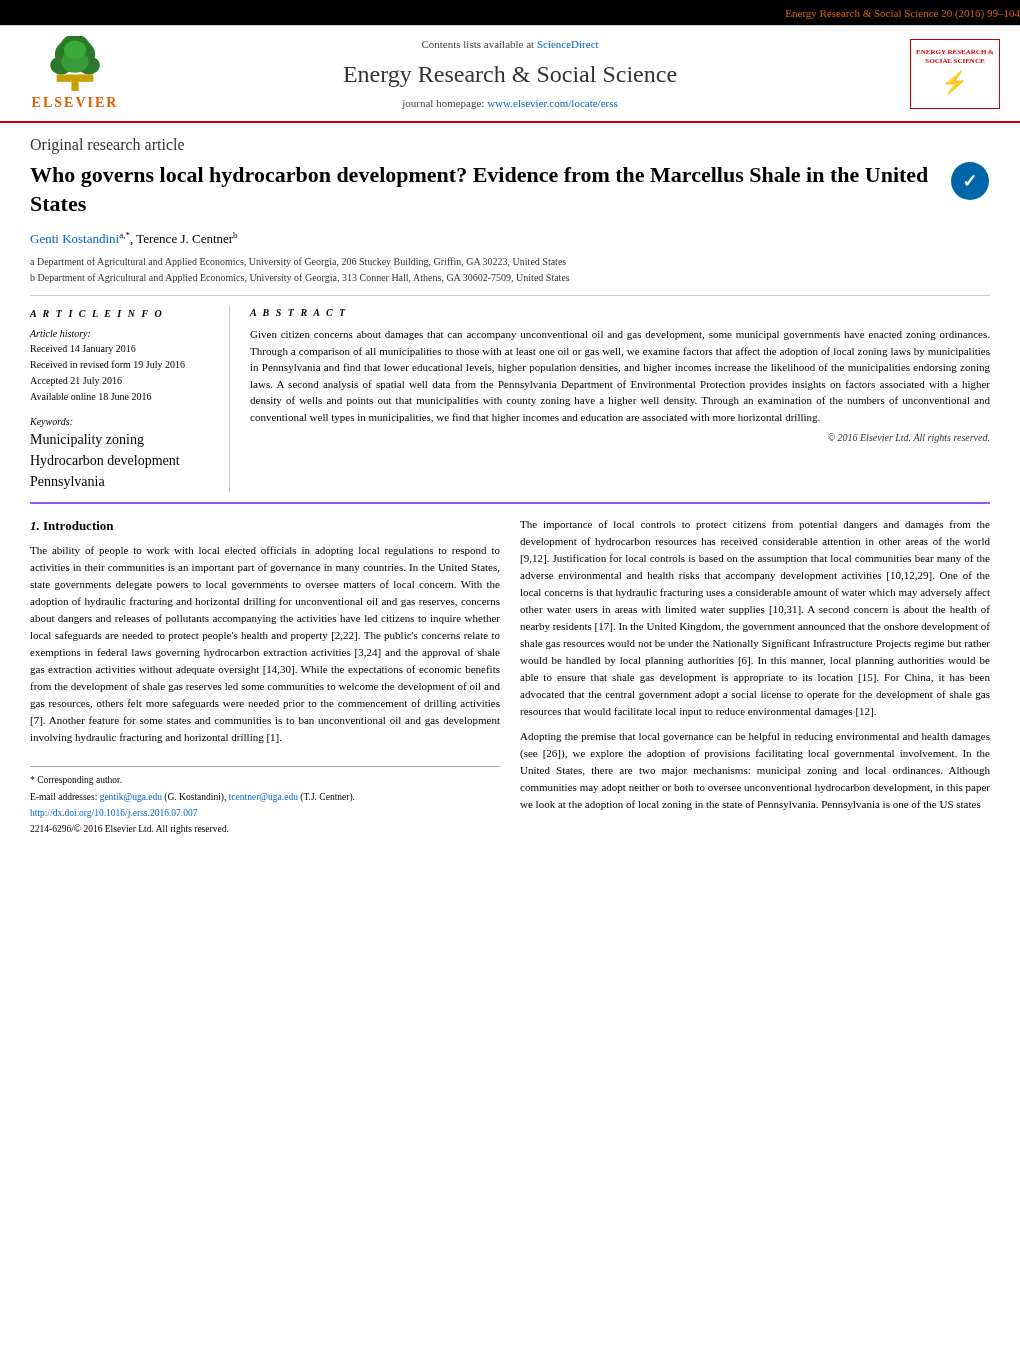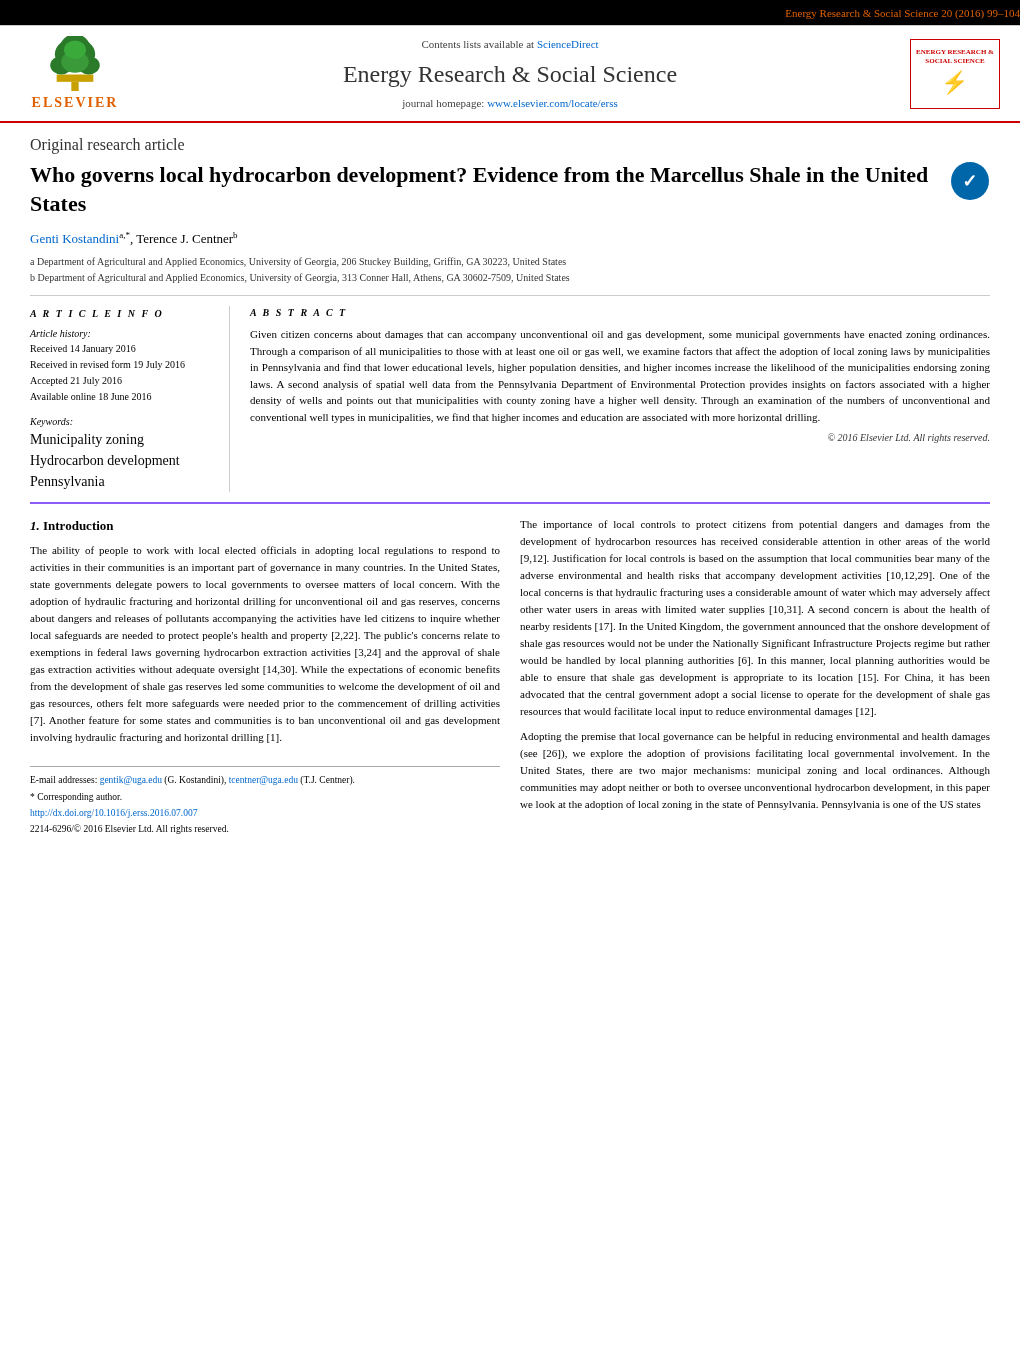--- a/index.html
+++ b/index.html
@@ -365,28 +365,28 @@
   <div class="main-content">
 
     <div class="main-left">
       <div class="section-heading">
         <span class="section-number">1.</span>
         <span>Introduction</span>
       </div>
       <div class="paragraph">The ability of people to work with local elected officials in adopting local regulations to respond to activities in their communities is an important part of governance in many countries. In the United States, state governments delegate powers to local governments to oversee matters of local concern. With the adoption of hydraulic fracturing and horizontal drilling for unconventional oil and gas reserves, concerns about dangers and releases of pollutants accompanying the activities have led citizens to inquire whether local safeguards are needed to protect people's health and property [2,22]. The public's concerns relate to exemptions in federal laws governing hydrocarbon extraction activities [3,24] and the approval of shale gas extraction activities without adequate oversight [14,30]. While the expectations of economic benefits from the development of shale gas reserves led some communities to welcome the development of oil and gas resources, others felt more safeguards were needed prior to the commencement of drilling activities [7]. Another feature for some states and communities is to ban unconventional oil and gas development involving hydraulic fracturing and horizontal drilling [1].</div>
 
       <div class="footnotes-area">
+        <div class="footnote-item">* Corresponding author.</div>
         <div class="footnote-item">
           <span>E-mail addresses:</span>
           <a href="#" class="footnote-link">gentik@uga.edu</a>
           <span>(G. Kostandini),</span>
           <a href="#" class="footnote-link">tcentner@uga.edu</a>
           <span>(T.J. Centner).</span>
         </div>
-        <div class="footnote-item">* Corresponding author.</div>
         <div class="footnote-item">
           <a href="#" class="footnote-link">http://dx.doi.org/10.1016/j.erss.2016.07.007</a>
         </div>
         <div class="footnote-item">2214-6296/© 2016 Elsevier Ltd. All rights reserved.</div>
       </div>
     </div>
 
     <div class="main-right">
       <div class="paragraph">The importance of local controls to protect citizens from potential dangers and damages from the development of hydrocarbon resources has received considerable attention in other areas of the world [9,12]. Justification for local controls is based on the assumption that local communities bear many of the adverse environmental and health risks that accompany development activities [10,12,29]. One of the local concerns is that hydraulic fracturing uses a considerable amount of water which may adversely affect other water users in areas with limited water supplies [10,31]. A second concern is about the health of nearby residents [17]. In the United Kingdom, the government announced that the onshore development of shale gas resources would not be under the Nationally Significant Infrastructure Projects regime but rather would be handled by local planning authorities [6]. In this manner, local planning authorities would be able to ensure that shale gas development is appropriate to its location [15]. For China, it has been advocated that the central government adopt a social license to operate for the development of shale gas resources that would facilitate local input to reduce environmental damages [12].</div>
       <div class="paragraph">Adopting the premise that local governance can be helpful in reducing environmental and health damages (see [26]), we explore the adoption of provisions facilitating local governmental involvement. In the United States, there are two major mechanisms: municipal zoning and local ordinances. Although communities may adopt neither or both to oversee unconventional hydrocarbon development, in this paper we look at the adoption of local zoning in the state of Pennsylvania. Pennsylvania is one of the US states</div>

